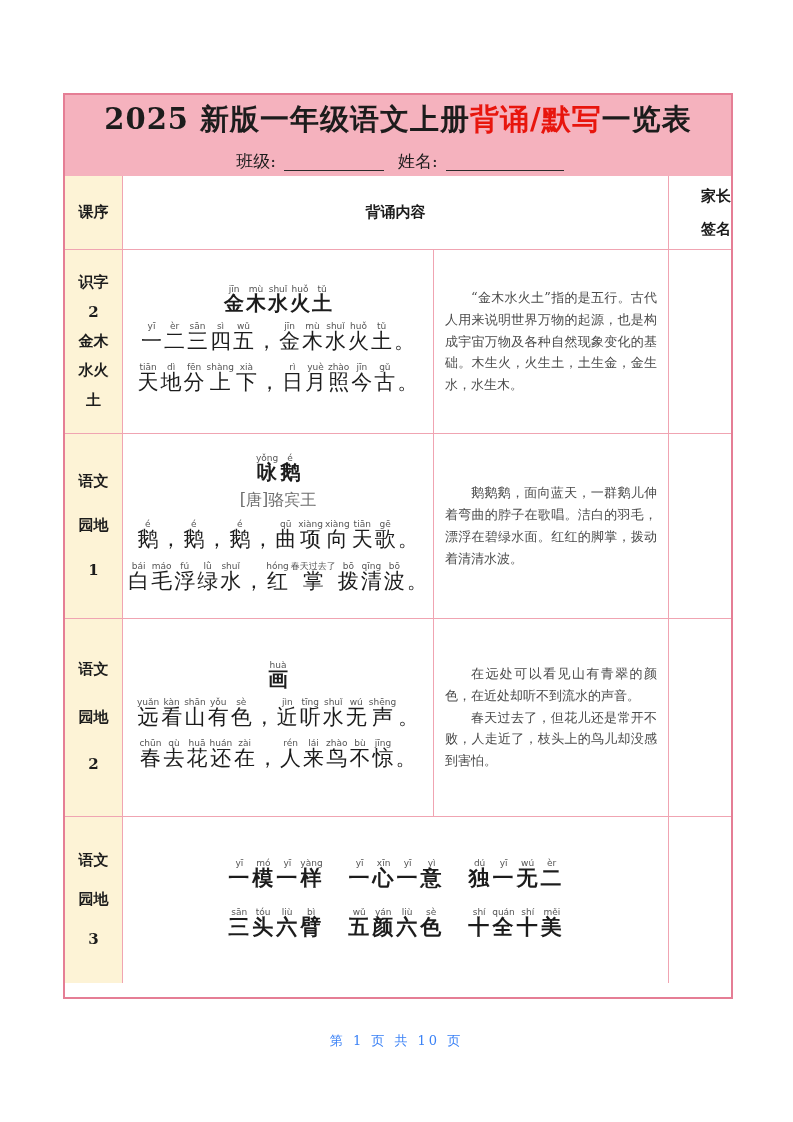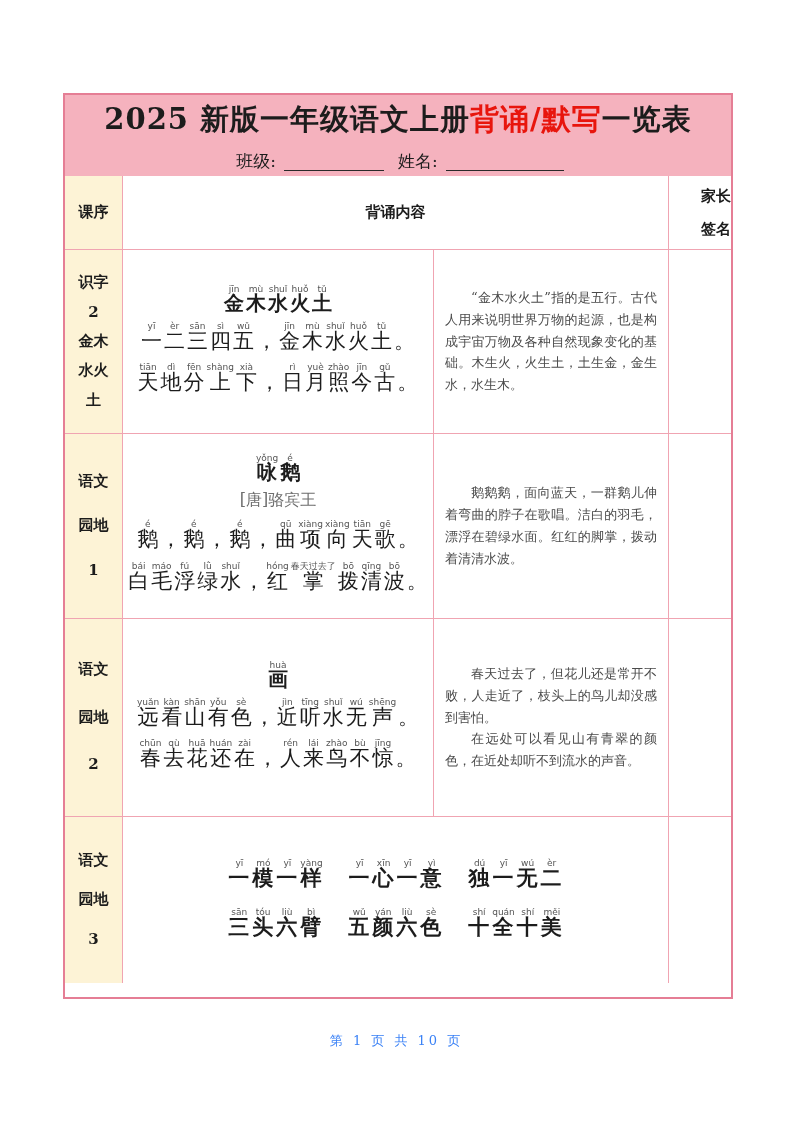--- a/index.html
+++ b/index.html
@@ -151,22 +151,22 @@
           <div>语文</div>
           <div>园地</div>
           <div>2</div>
         </div>
       <div class="cell poem">
         <div class="poem-title"><ruby>画<rt>huà</rt></ruby></div>
         <div class="poem-line"><ruby>远<rt>yuǎn</rt></ruby><ruby>看<rt>kàn</rt></ruby><ruby>山<rt>shān</rt></ruby><ruby>有<rt>yǒu</rt></ruby><ruby>色<rt>sè</rt></ruby><ruby>，<rt></rt></ruby><ruby>近<rt>jìn</rt></ruby><ruby>听<rt>tīng</rt></ruby><ruby>水<rt>shuǐ</rt></ruby><ruby>无<rt>wú</rt></ruby><ruby>声<rt>shēng</rt></ruby><ruby>。<rt></rt></ruby></div>
         <div class="poem-line"><ruby>春<rt>chūn</rt></ruby><ruby>去<rt>qù</rt></ruby><ruby>花<rt>huā</rt></ruby><ruby>还<rt>huán</rt></ruby><ruby>在<rt>zài</rt></ruby><ruby>，<rt></rt></ruby><ruby>人<rt>rén</rt></ruby><ruby>来<rt>lái</rt></ruby><ruby>鸟<rt>zhào</rt></ruby><ruby>不<rt>bù</rt></ruby><ruby>惊<rt>jīng</rt></ruby><ruby>。<rt></rt></ruby></div>
       </div>
       <div class="cell expl">
+          <p>在远处可以看见山有青翠的颜色，在近处却听不到流水的声音。</p>
           <p>春天过去了，但花儿还是常开不败，人走近了，枝头上的鸟儿却没感到害怕。</p>
-          <p>在远处可以看见山有青翠的颜色，在近处却听不到流水的声音。</p>
         </div>
       <div class="cell col-sign"></div>
     </div>
 
     <div class="row">
       <div class="cell course">
           <div>语文</div>
           <div>园地</div>
           <div>3</div>
         </div>

